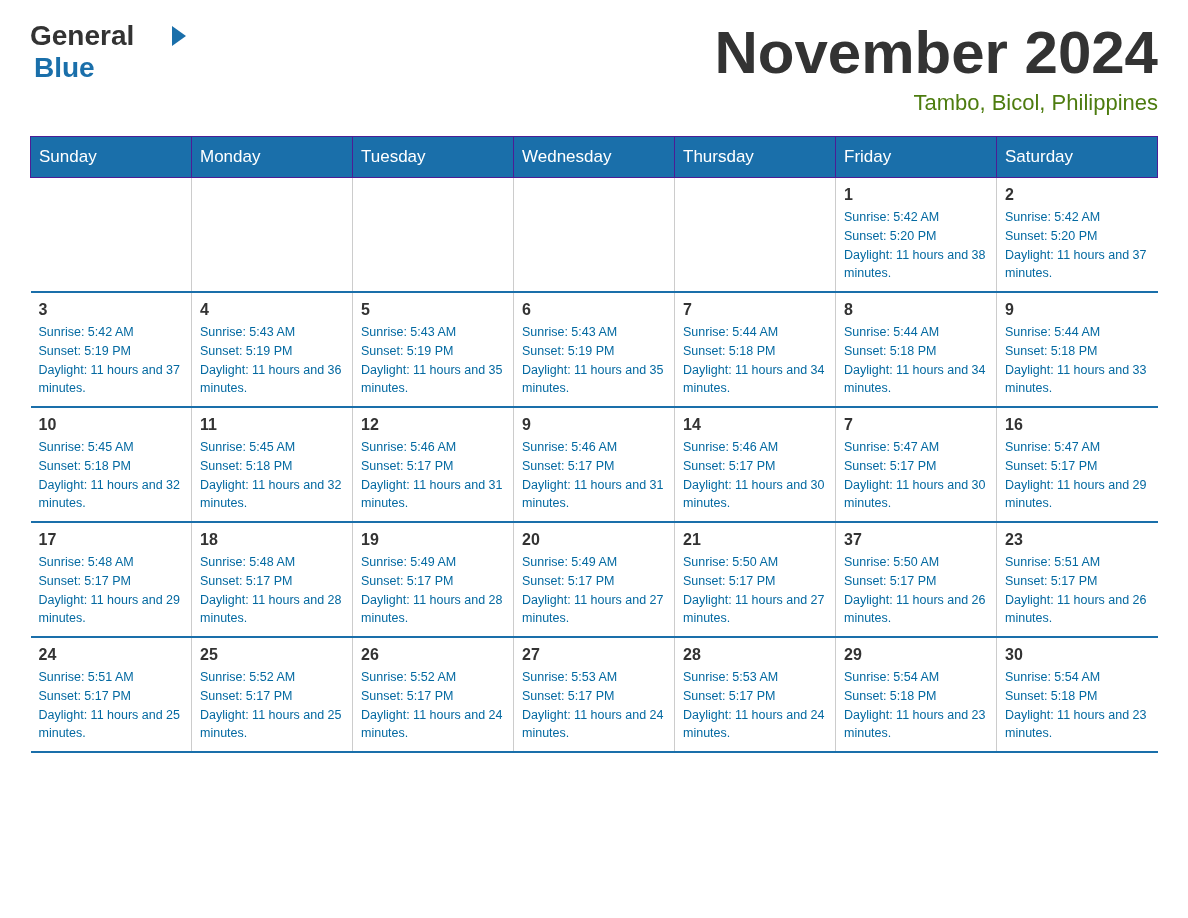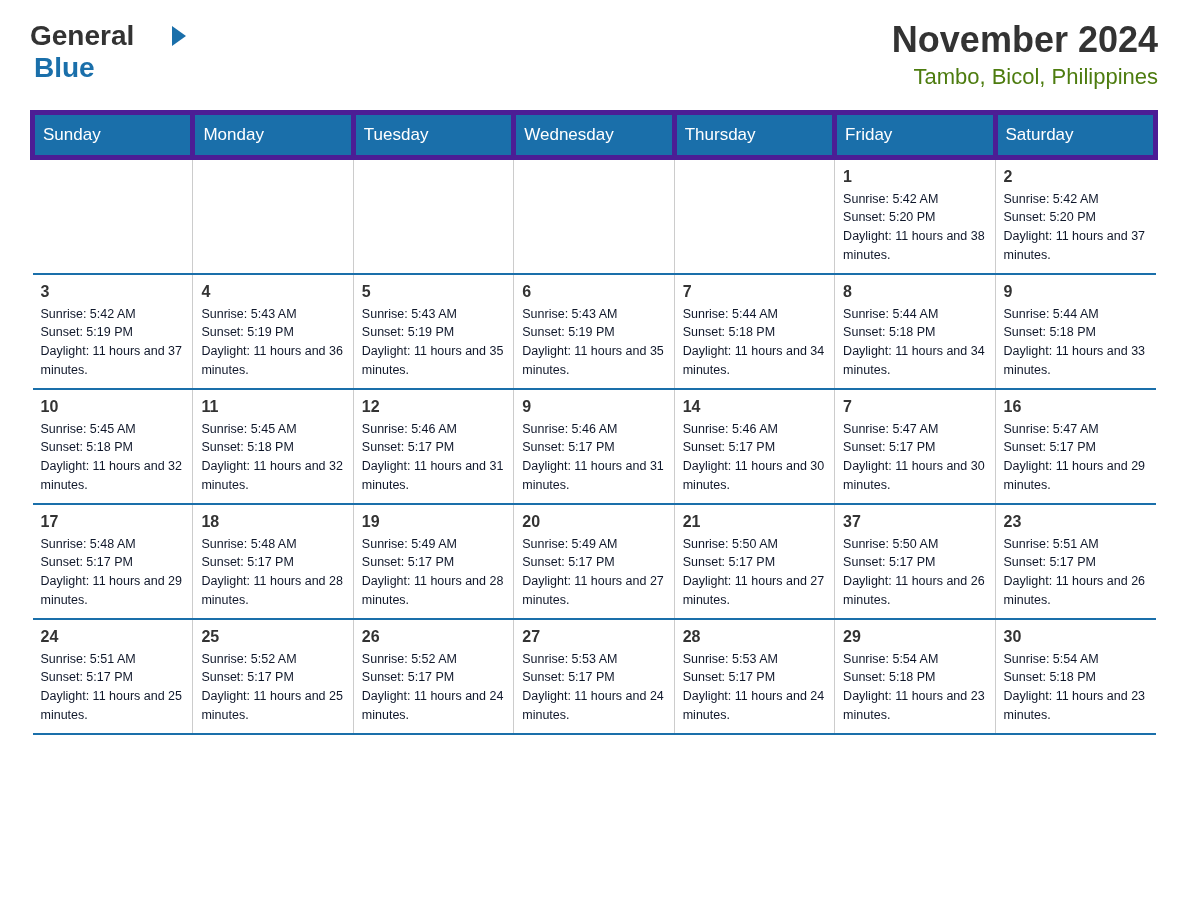--- a/index.html
+++ b/index.html
@@ -38,21 +38,21 @@
       border-bottom: 10px solid transparent;
       margin: 0 2px;
     }
     .logo-blue {
       color: #1a6faa;
     }
     .title-block {
       text-align: right;
     }
     .month-title {
-      font-size: 36px;
+      font-size: 60px;
       font-weight: bold;
       color: #333;
       line-height: 1.1;
     }
     .subtitle {
       font-size: 22px;
       color: #4d7c0f;
       margin-top: 4px;
     }
     table {
@@ -61,21 +61,21 @@
     }
     thead tr {
       background-color: #1a6faa;
     }
     thead th {
       color: #fff;
       padding: 10px 8px;
       font-size: 17px;
       font-weight: normal;
       text-align: left;
-      border: 5px solid #4c1d95;
+      border: 1px solid #4c1d95;
     }
     tbody tr {
       border-bottom: 2px solid #1a6faa;
     }
     tbody td {
       vertical-align: top;
       padding: 8px;
       font-size: 13px;
       color: #333;
       border-right: 1px solid #ccc;
@@ -85,21 +85,21 @@
     }
     tbody td:last-child { border-right: none; }
     .day-number {
       font-size: 16px;
       font-weight: bold;
       color: #333;
       margin-bottom: 4px;
     }
     .day-info {
       font-size: 12.5px;
-      color: #0f172a;
+      color: #0369a1;
       line-height: 1.5;
     }
     .empty-cell { background: #fff; }
   </style>
 </head>
 <body>
 
 <div class="header">
   <div class="logo">
     <div class="logo-text">

